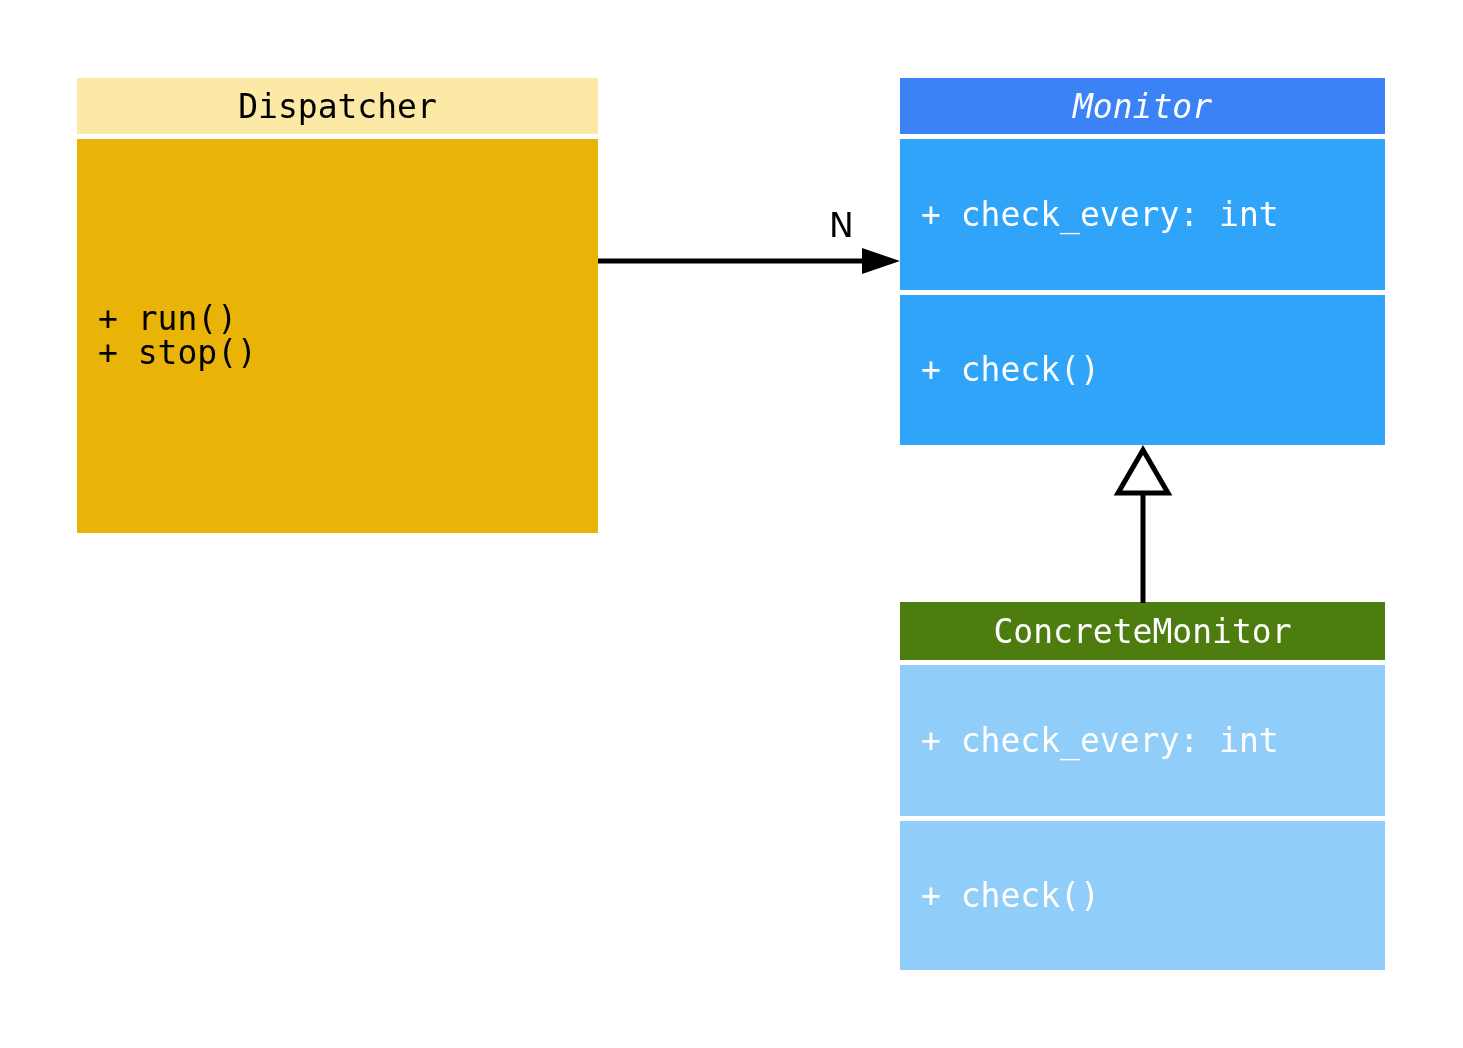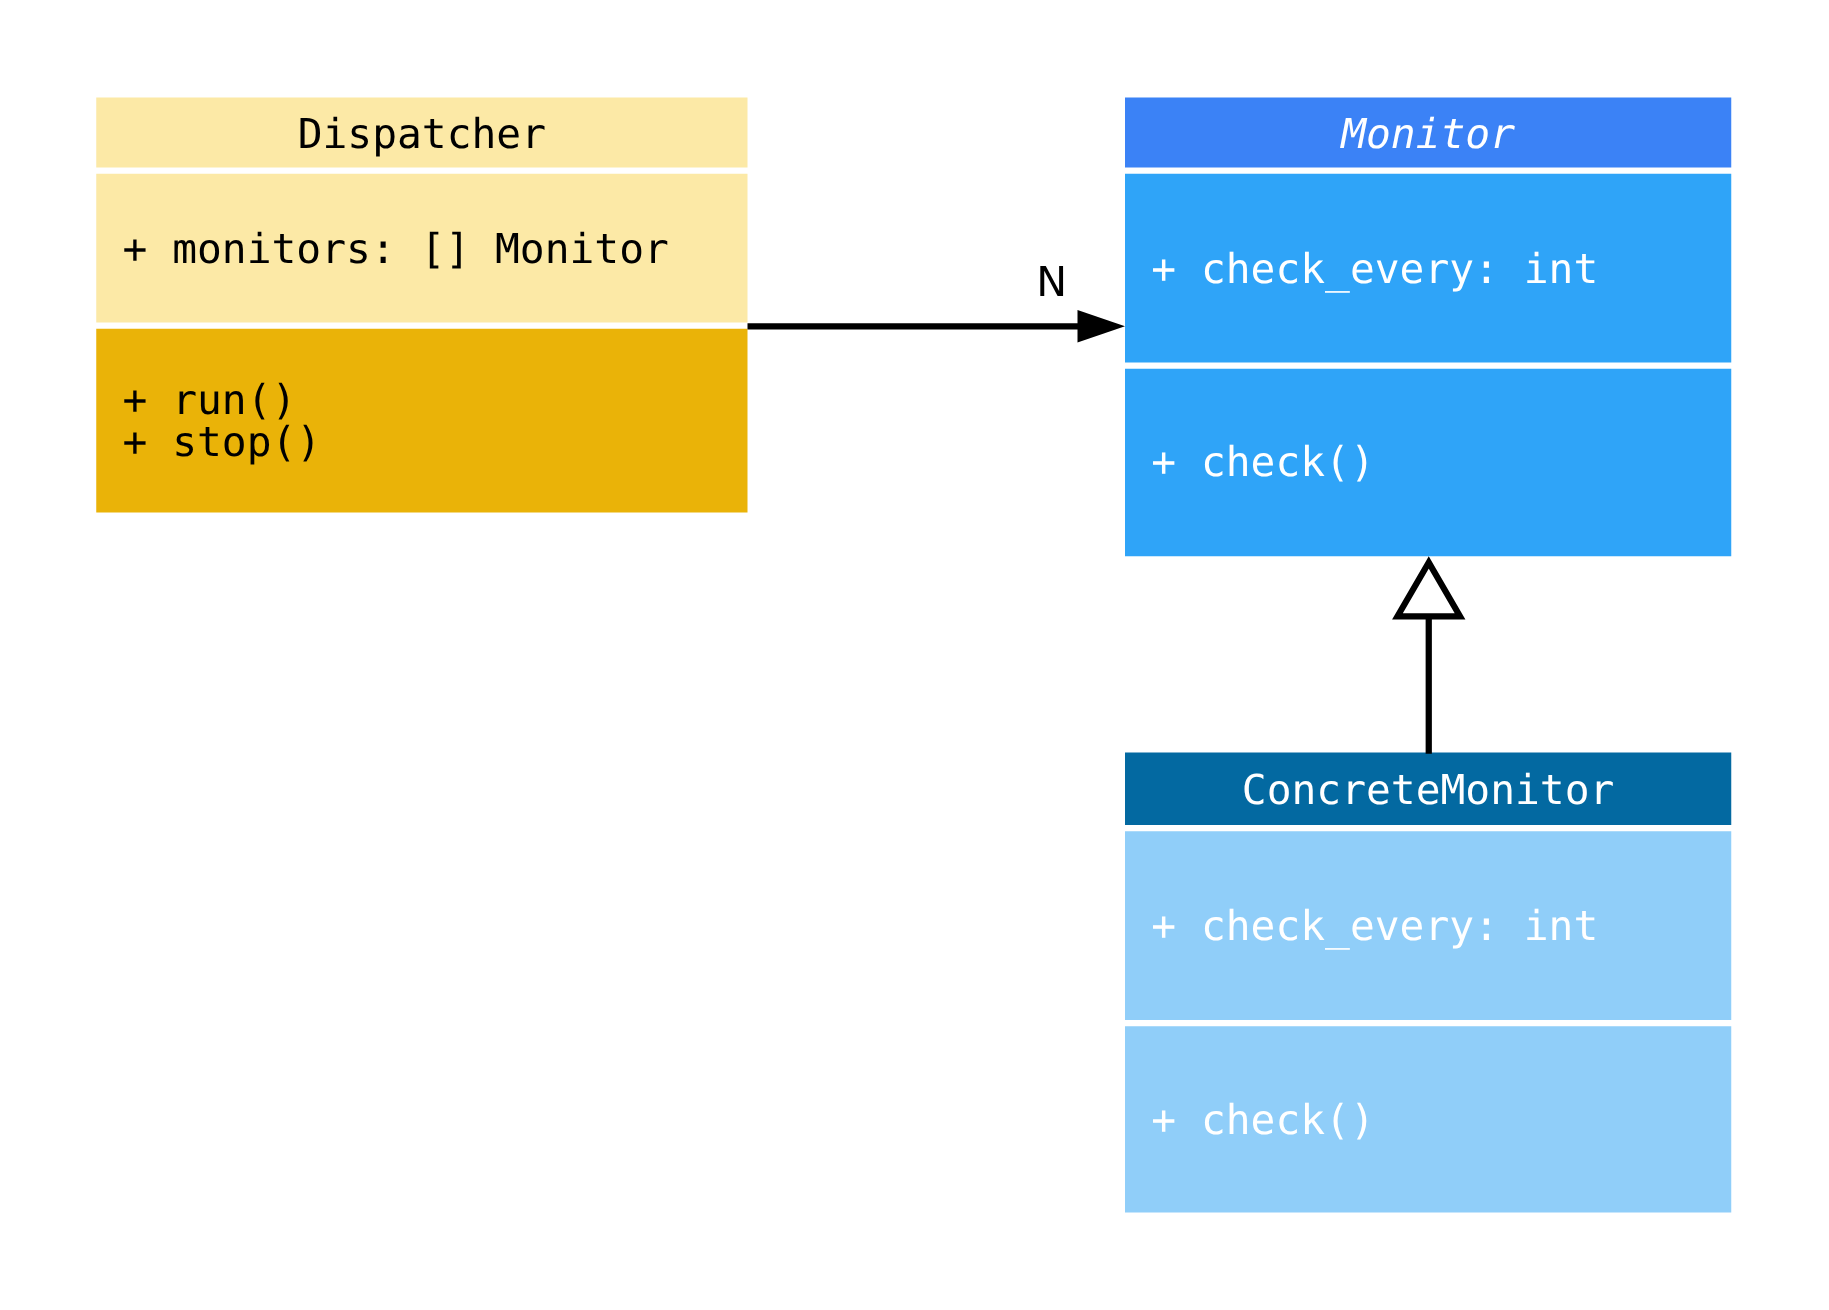--- a/index.html
+++ b/index.html
@@ -34,21 +34,21 @@
   .sec.body {
     padding-left: 21px;
     font-size: 33px;
   }
   .line {
     line-height: 34px;
     white-space: pre;
   }
   .italic { font-style: italic; }
 
-  #box-dispatcher { left: 77px;  top: 78px;  width: 521px; height: 332px; }
+  #box-dispatcher { left: 77px;  top: 78px;  width: 521px; height: 455px; }
   #box-dispatcher .title   { height: 56px; }
   #box-dispatcher .attrs   { height: 119px; }
   #box-dispatcher .methods { flex: 1; }
 
   #box-monitor { left: 900px; top: 78px; width: 485px; height: 367px; }
   #box-monitor .title   { height: 56px; }
   #box-monitor .attrs   { height: 151px; }
   #box-monitor .methods { flex: 1; }
 
   #box-concrete { left: 900px; top: 602px; width: 485px; height: 368px; }
@@ -74,41 +74,38 @@
     color: #000000;
   }
 </style>
 </head>
 <body>
 
 <div class="canvas">
 
   <div class="class-box" id="box-dispatcher" style="color: rgb(0, 0, 0);">
     <div class="sec title" style="background-color: rgb(252, 233, 166);">Dispatcher</div>
-    <div class="sec body attrs" style="background-color: rgb(252, 233, 166);">
-      <div class="line">+ monitors: [] Monitor</div>
-    </div>
     <div class="sec body methods" style="background-color: #eab308;">
       <div class="line">+ run()</div>
       <div class="line">+ stop()</div>
     </div>
   </div>
 
   <div class="class-box" id="box-monitor" style="color: rgb(255, 255, 255);">
     <div class="sec title italic" style="background-color: #3b82f6;">Monitor</div>
     <div class="sec body attrs" style="background-color: rgb(47, 164, 248);">
       <div class="line">+ check_every: int</div>
     </div>
     <div class="sec body methods" style="background-color: rgb(47, 164, 248);">
       <div class="line">+ check()</div>
     </div>
   </div>
 
   <div class="class-box" id="box-concrete" style="color: rgb(255, 255, 255);">
-    <div class="sec title" style="background-color: #0369a1;">ConcreteMonitor</div>
+    <div class="sec title" style="background-color: #4d7c0f;">ConcreteMonitor</div>
     <div class="sec body attrs" style="background-color: rgb(144, 206, 249);">
       <div class="line">+ check_every: int</div>
     </div>
     <div class="sec body methods" style="background-color: rgb(144, 206, 249);">
       <div class="line">+ check()</div>
     </div>
   </div>
 
   <svg class="rel-svg" id="assoc-svg" viewBox="0 0 306 82">
     <line class="rel-line" x1="0" y1="41" x2="280" y2="41"></line>

